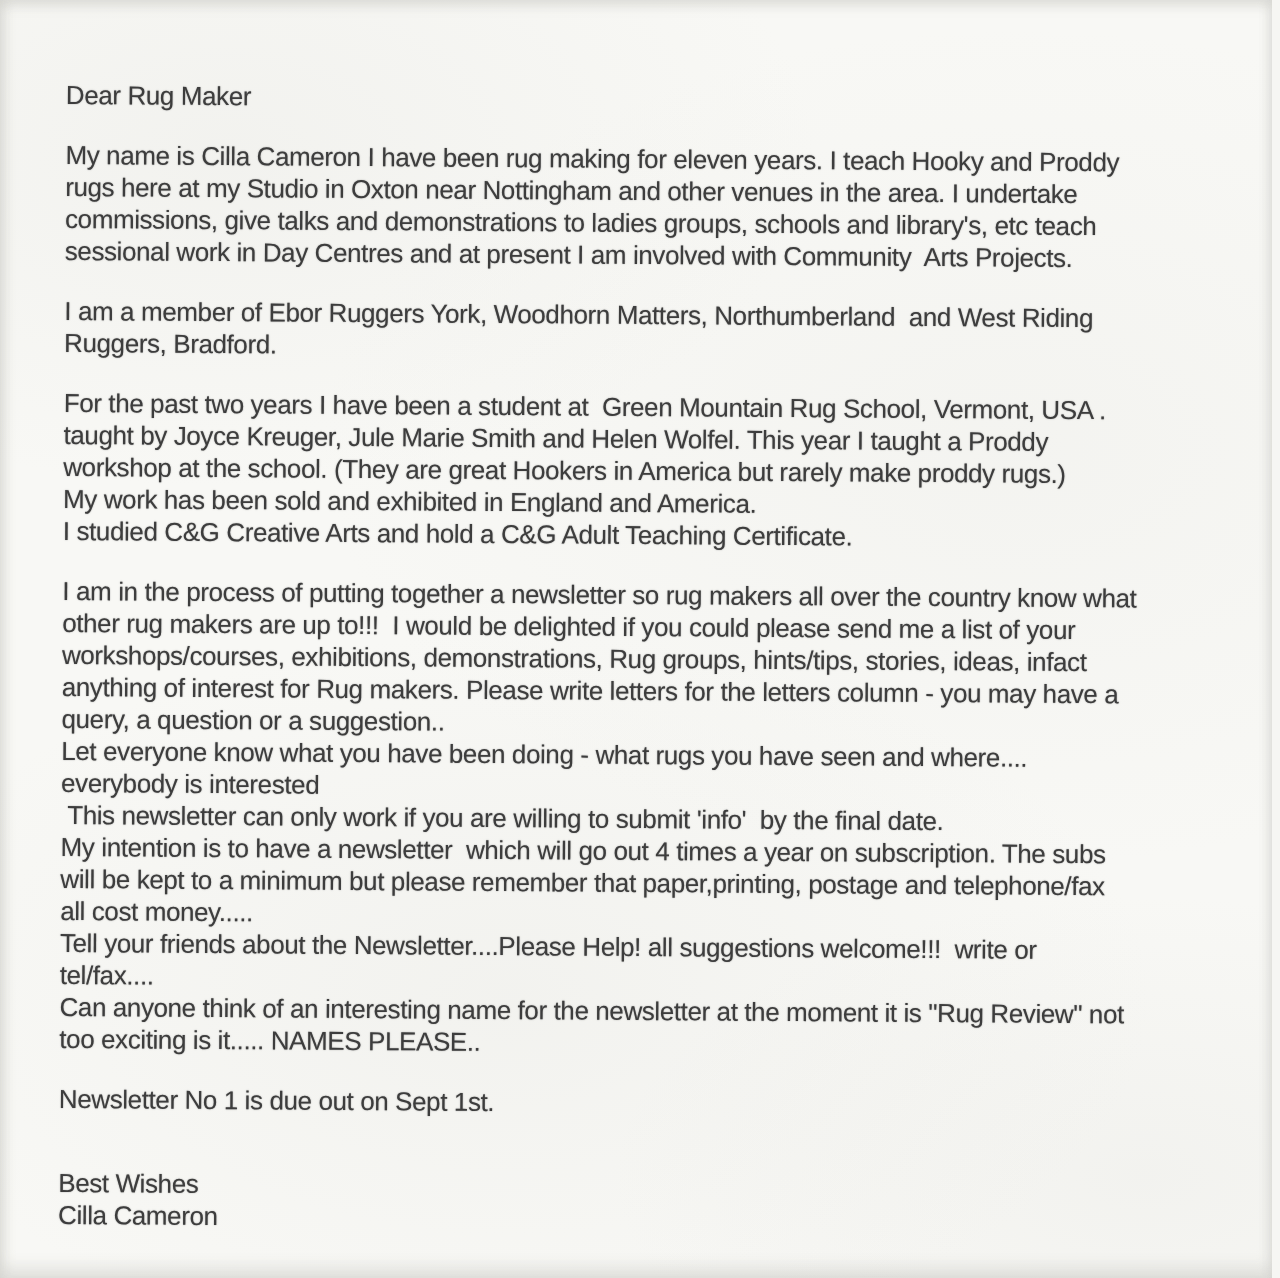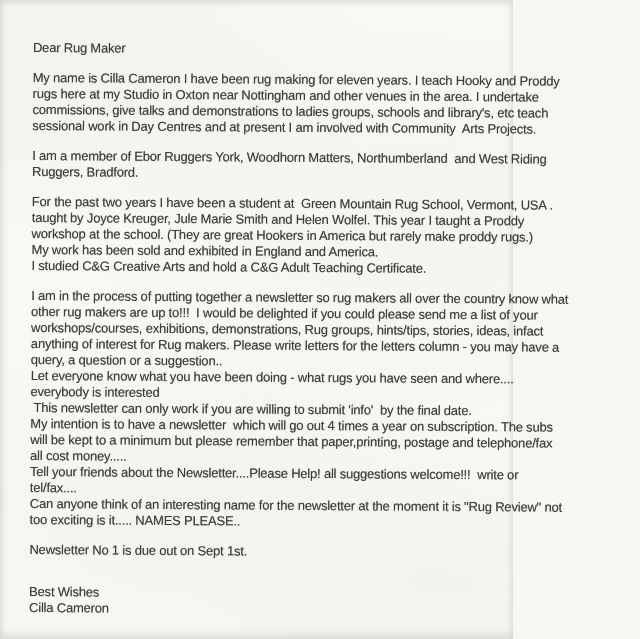--- a/index.html
+++ b/index.html
@@ -8,21 +8,21 @@
     width: 640px;
     height: 639px;
     overflow: hidden;
     background: #f6f6f3;
     font-family: "Liberation Sans", sans-serif;
   }
 
   
   .scan-page {
     position: relative;
-    width: 513px;
+    width: 636px;
     height: 639px;
     background:
       radial-gradient(ellipse 420px 240px at 18% 12%, rgba(221,221,216,0.22), rgba(221,221,216,0) 70%),
       radial-gradient(ellipse 500px 300px at 80% 35%, rgba(224,224,219,0.18), rgba(224,224,219,0) 70%),
       radial-gradient(ellipse 460px 260px at 40% 78%, rgba(219,219,214,0.20), rgba(219,219,214,0) 70%),
       radial-gradient(ellipse 380px 200px at 90% 92%, rgba(216,216,211,0.18), rgba(216,216,211,0) 70%),
       #f8f8f5;
     box-shadow:
       inset 0 4px 5px rgba(185,185,180,0.28),
       inset 0 -6px 7px rgba(190,190,185,0.32),

